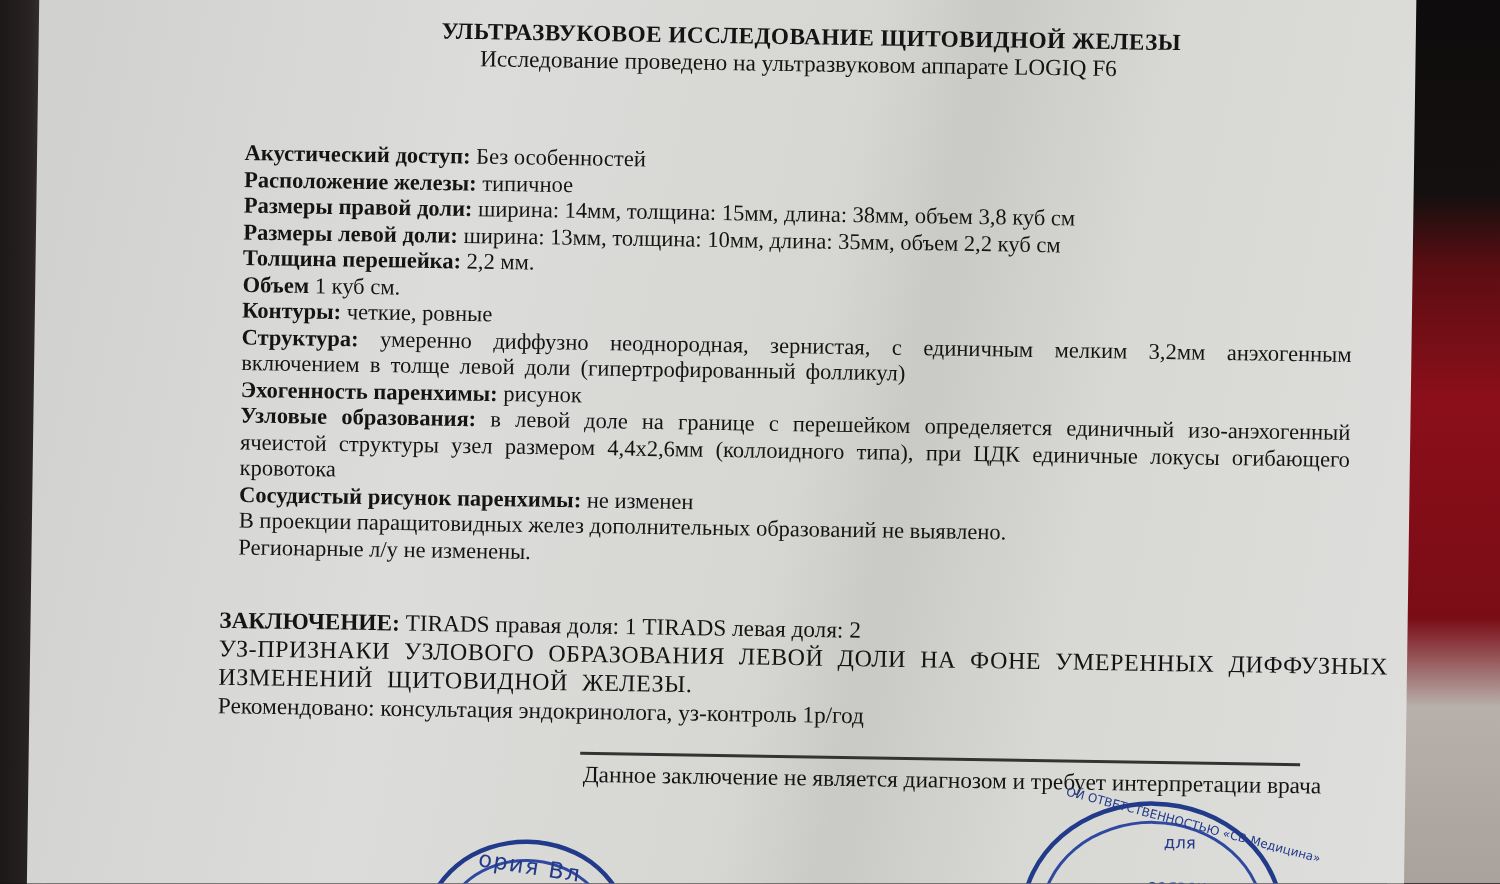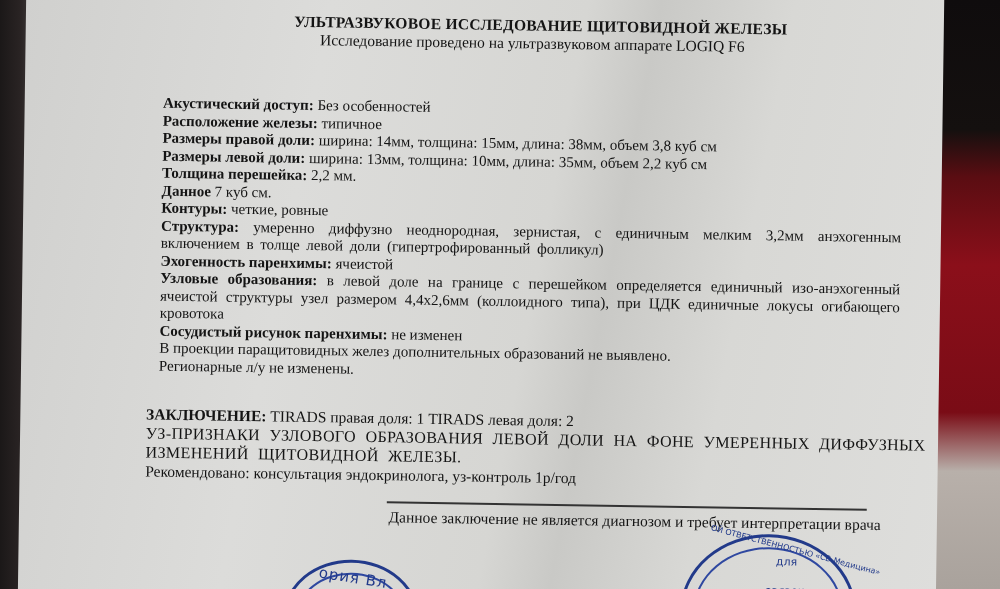--- a/index.html
+++ b/index.html
@@ -72,24 +72,24 @@
 <div class="content">
   <div class="title">УЛЬТРАЗВУКОВОЕ ИССЛЕДОВАНИЕ ЩИТОВИДНОЙ ЖЕЛЕЗЫ</div>
   <div class="subtitle">Исследование проведено на ультразвуковом аппарате  LOGIQ F6</div>
 
   <div class="fields">
     <div class="row"><span class="label">Акустический доступ:</span><span> Без особенностей</span></div>
     <div class="row"><span class="label">Расположение железы:</span><span> типичное</span></div>
     <div class="row"><span class="label">Размеры правой доли:</span><span> ширина:  14мм, толщина:  15мм, длина:  38мм, объем 3,8 куб см</span></div>
     <div class="row"><span class="label">Размеры левой доли:</span><span> ширина:  13мм, толщина:  10мм, длина:  35мм, объем 2,2 куб см</span></div>
     <div class="row"><span class="label">Толщина перешейка:</span><span> 2,2 мм.</span></div>
-    <div class="row"><span class="label">Данное</span><span> 7  куб см.</span></div>
+    <div class="row"><span class="label">Объем</span><span> 1  куб см.</span></div>
     <div class="row"><span class="label">Контуры:</span><span> четкие, ровные</span></div>
     <div class="row justified"><span class="label">Структура:</span><span>  умеренно диффузно неоднородная, зернистая, с единичным мелким 3,2мм анэхогенным включением в толще левой доли (гипертрофированный фолликул)</span></div>
-    <div class="row"><span class="label">Эхогенность паренхимы:</span><span> ячеистой</span></div>
+    <div class="row"><span class="label">Эхогенность паренхимы:</span><span> рисунок</span></div>
     <div class="row justified" style="word-spacing:1px;"><span class="label">Узловые образования:</span><span> в левой доле на границе с перешейком определяется единичный изо-анэхогенный ячеистой структуры узел размером 4,4х2,6мм (коллоидного типа), при ЦДК единичные локусы огибающего кровотока</span></div>
     <div class="row"><span class="label">Сосудистый рисунок паренхимы:</span><span> не изменен</span></div>
     <div class="row">В проекции паращитовидных желез дополнительных образований не выявлено.</div>
     <div class="row">Регионарные л/у не изменены.</div>
   </div>
 
   <div class="conclusion">
     <div class="row"><span class="label">ЗАКЛЮЧЕНИЕ:</span><span>  TIRADS правая доля: 1 TIRADS левая доля: 2</span></div>
     <div class="row caps">УЗ-ПРИЗНАКИ УЗЛОВОГО ОБРАЗОВАНИЯ ЛЕВОЙ ДОЛИ НА ФОНЕ УМЕРЕННЫХ ДИФФУЗНЫХ</div>
     <div class="row caps">ИЗМЕНЕНИЙ ЩИТОВИДНОЙ ЖЕЛЕЗЫ.</div>

